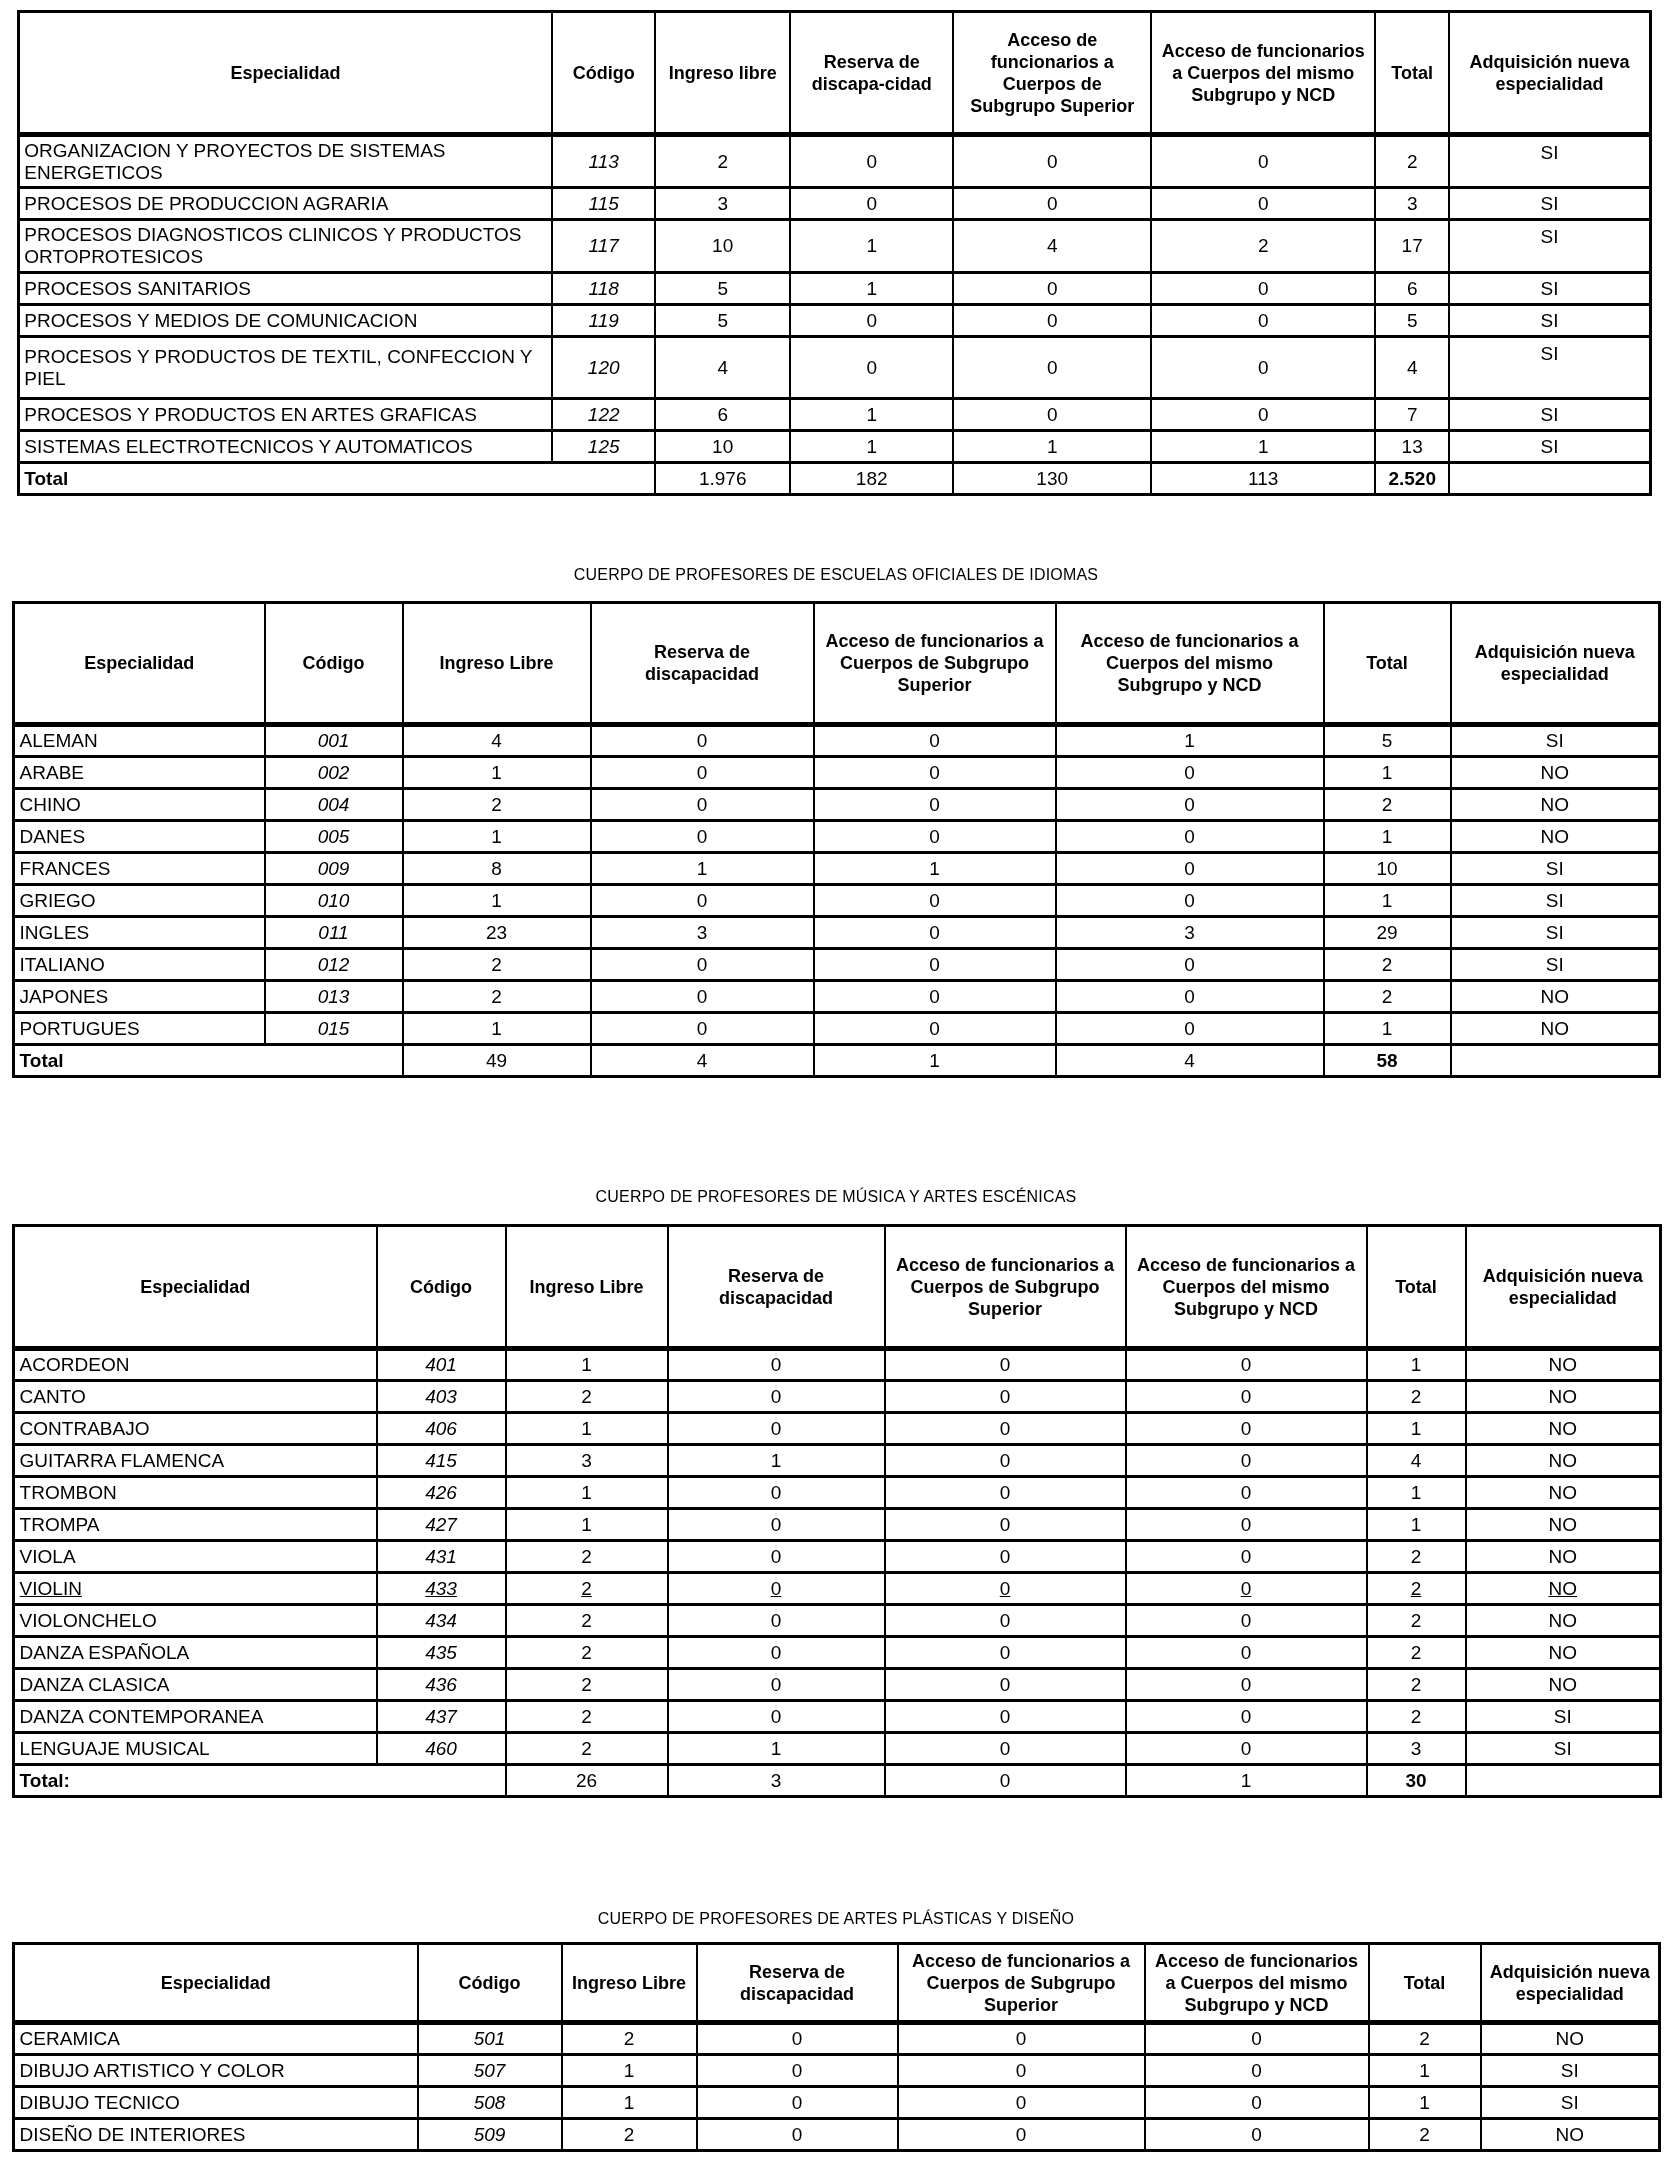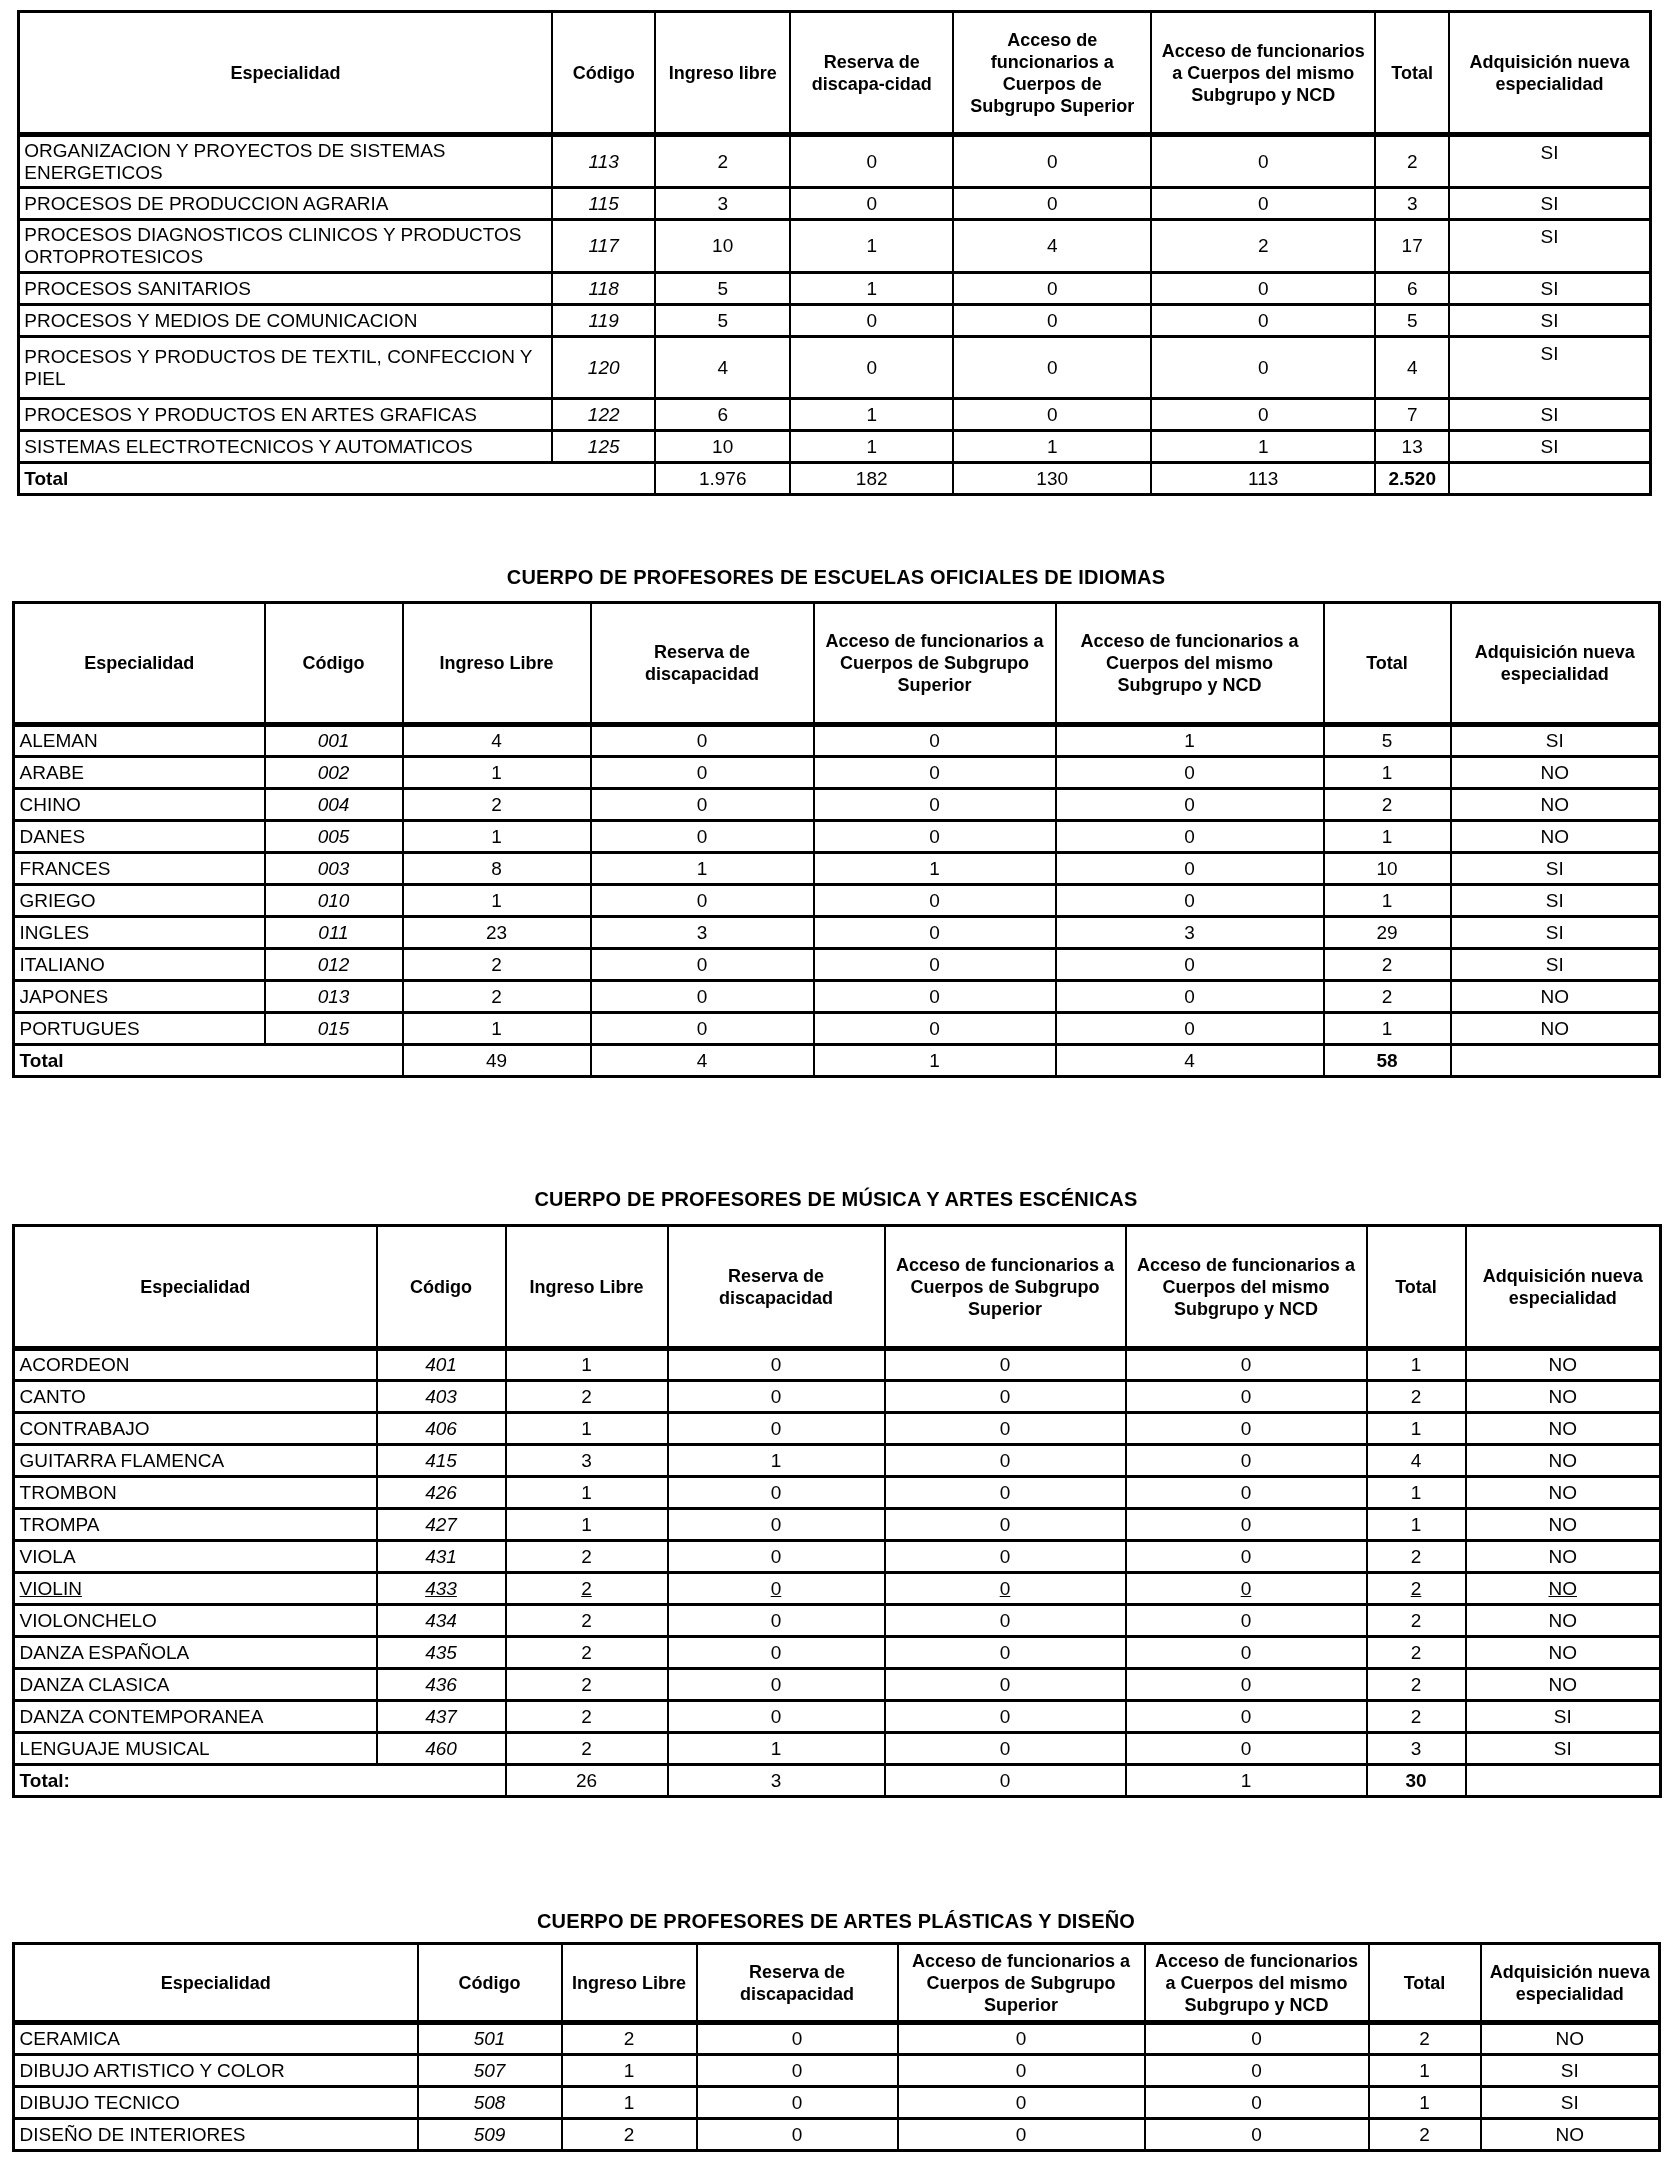--- a/index.html
+++ b/index.html
@@ -1,19 +1,19 @@
 <!DOCTYPE html>
 <html style="font-size:12px"><head>
 <meta charset="utf-8">
 <style>
   html, body { margin:0; padding:0; background:#ffffff; }
   body { width:1672px; height:2183px; position:relative; overflow:hidden;
          font-family:"Liberation Sans", sans-serif; color:#000; }
   .section-title { position:absolute; left:0; width:1672px; text-align:center;
-         font-weight:bold; font-size:20px; letter-spacing:0.2px; }
+         font-weight:normal; font-size:16px; letter-spacing:0.2px; }
   table.grid { position:absolute; border-collapse:collapse; table-layout:fixed;
          border:3.8px solid #000; }
   table.grid th, table.grid td { border:2.3px solid #000; padding:0 4.6px; font-size:19px;
          overflow:hidden; }
   table.grid th { font-weight:bold; text-align:center; vertical-align:middle; line-height:22px; font-size:18px; }
   table.grid thead tr { border-bottom:5.3px solid #000; }
   table.grid td { text-align:center; vertical-align:middle; line-height:22px; }
   table.grid td.name { text-align:left; padding-left:4.6px; }
   table.grid td.code { font-style:italic; }
   table.grid td.adq-top { vertical-align:top; padding-top:4.6px; }
@@ -201,21 +201,21 @@
         <td class="code">005</td>
         <td>1</td>
         <td>0</td>
         <td>0</td>
         <td>0</td>
         <td>1</td>
         <td>NO</td>
       </tr>
       <tr style="height: 32px;">
         <td class="name">FRANCES</td>
-        <td class="code">003</td>
+        <td class="code">009</td>
         <td>8</td>
         <td>1</td>
         <td>1</td>
         <td>0</td>
         <td>10</td>
         <td>SI</td>
       </tr>
       <tr style="height: 32px;">
         <td class="name">GRIEGO</td>
         <td class="code">010</td>

